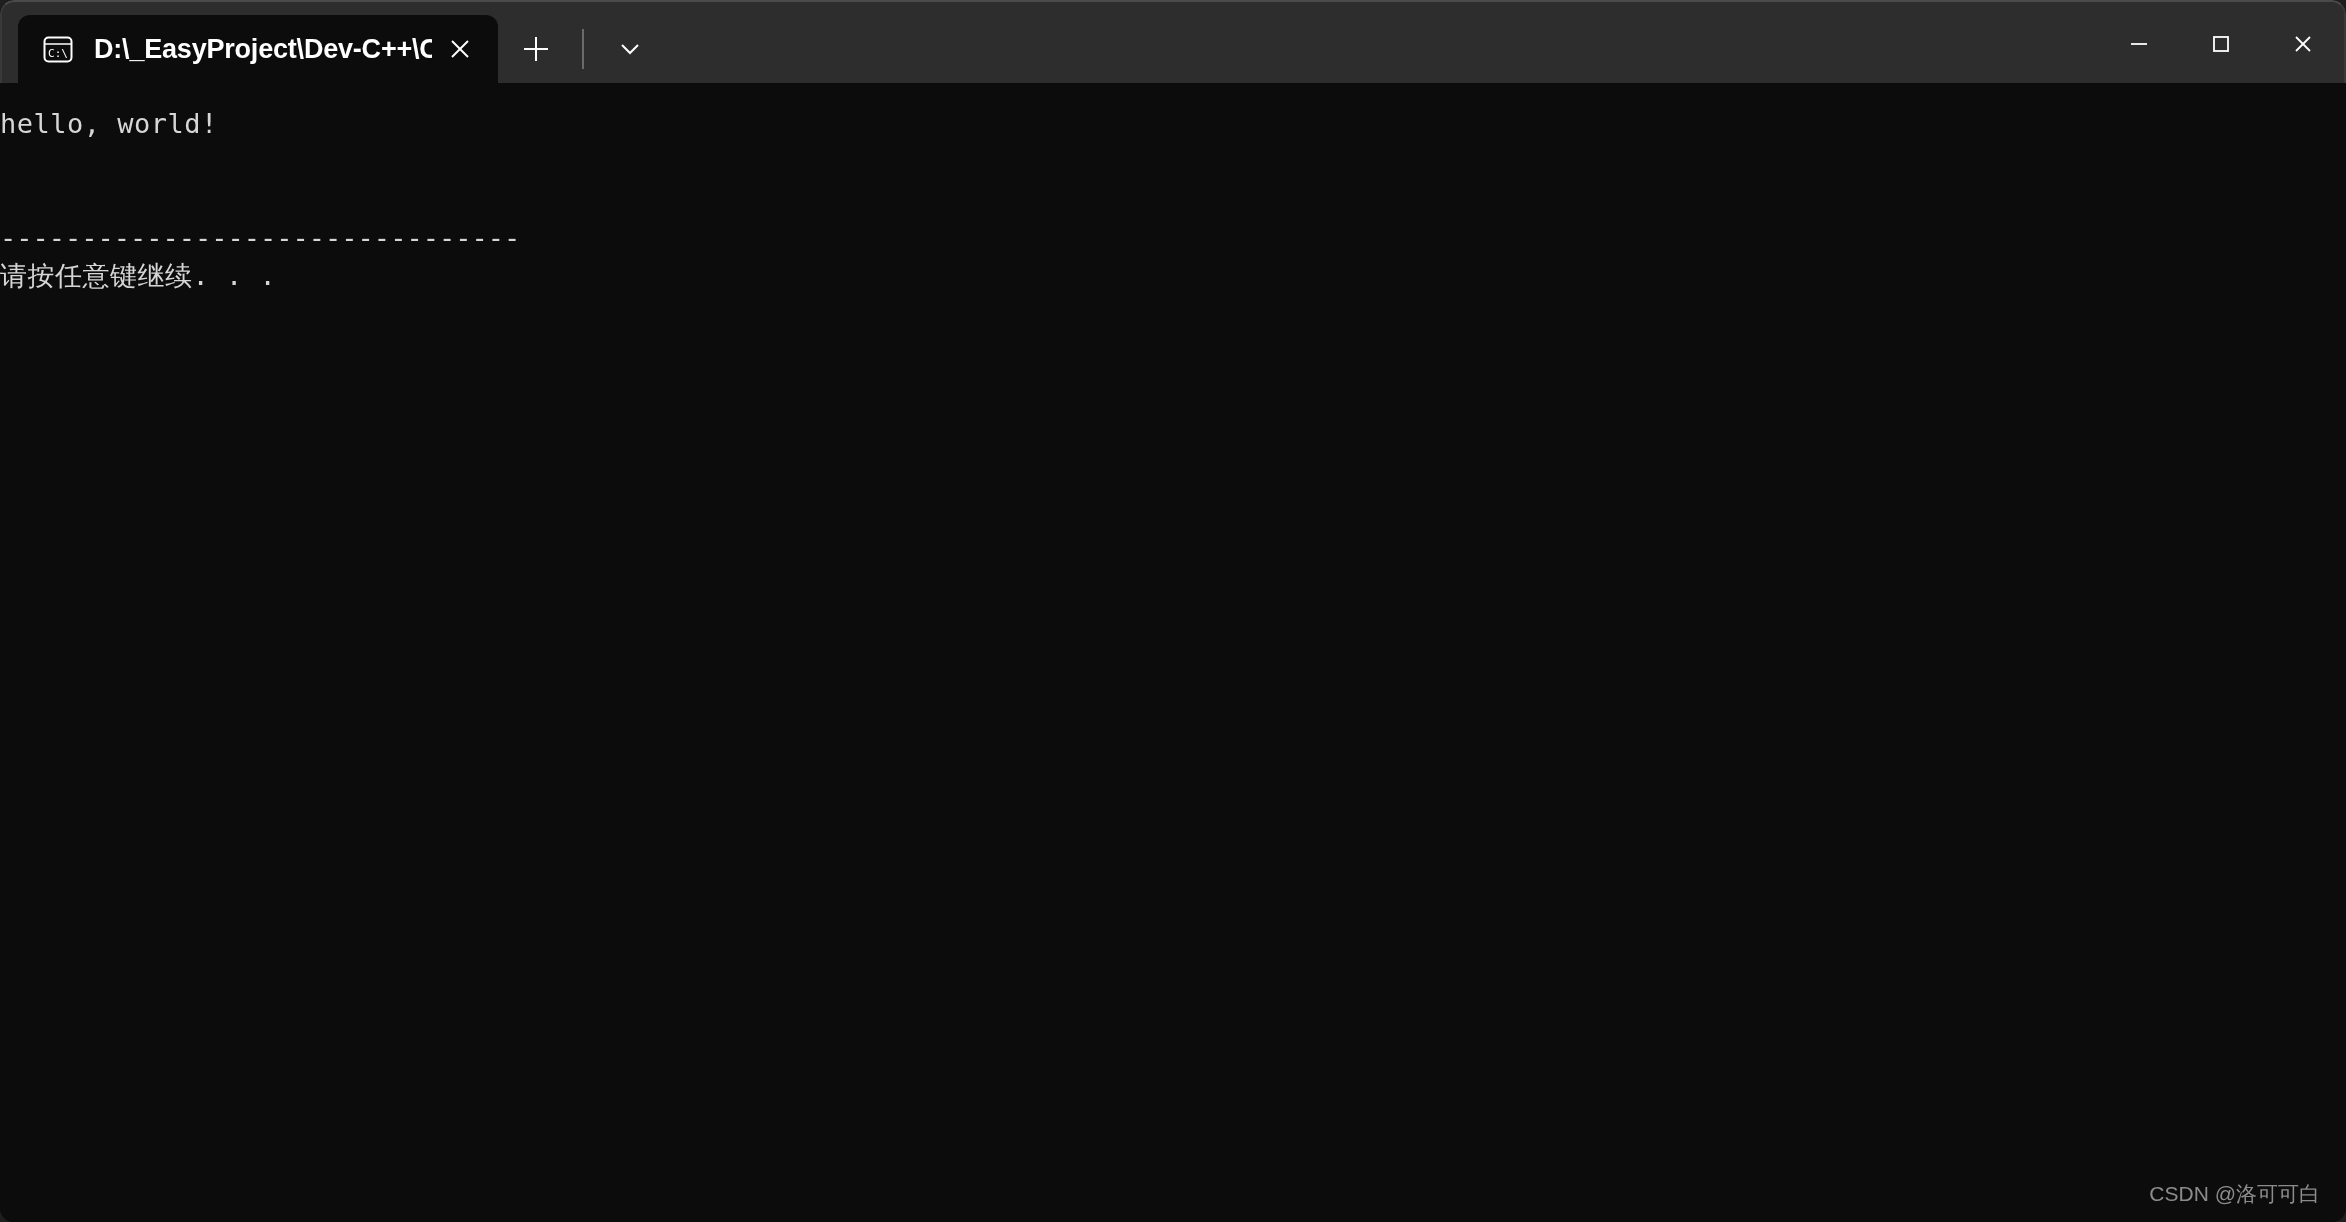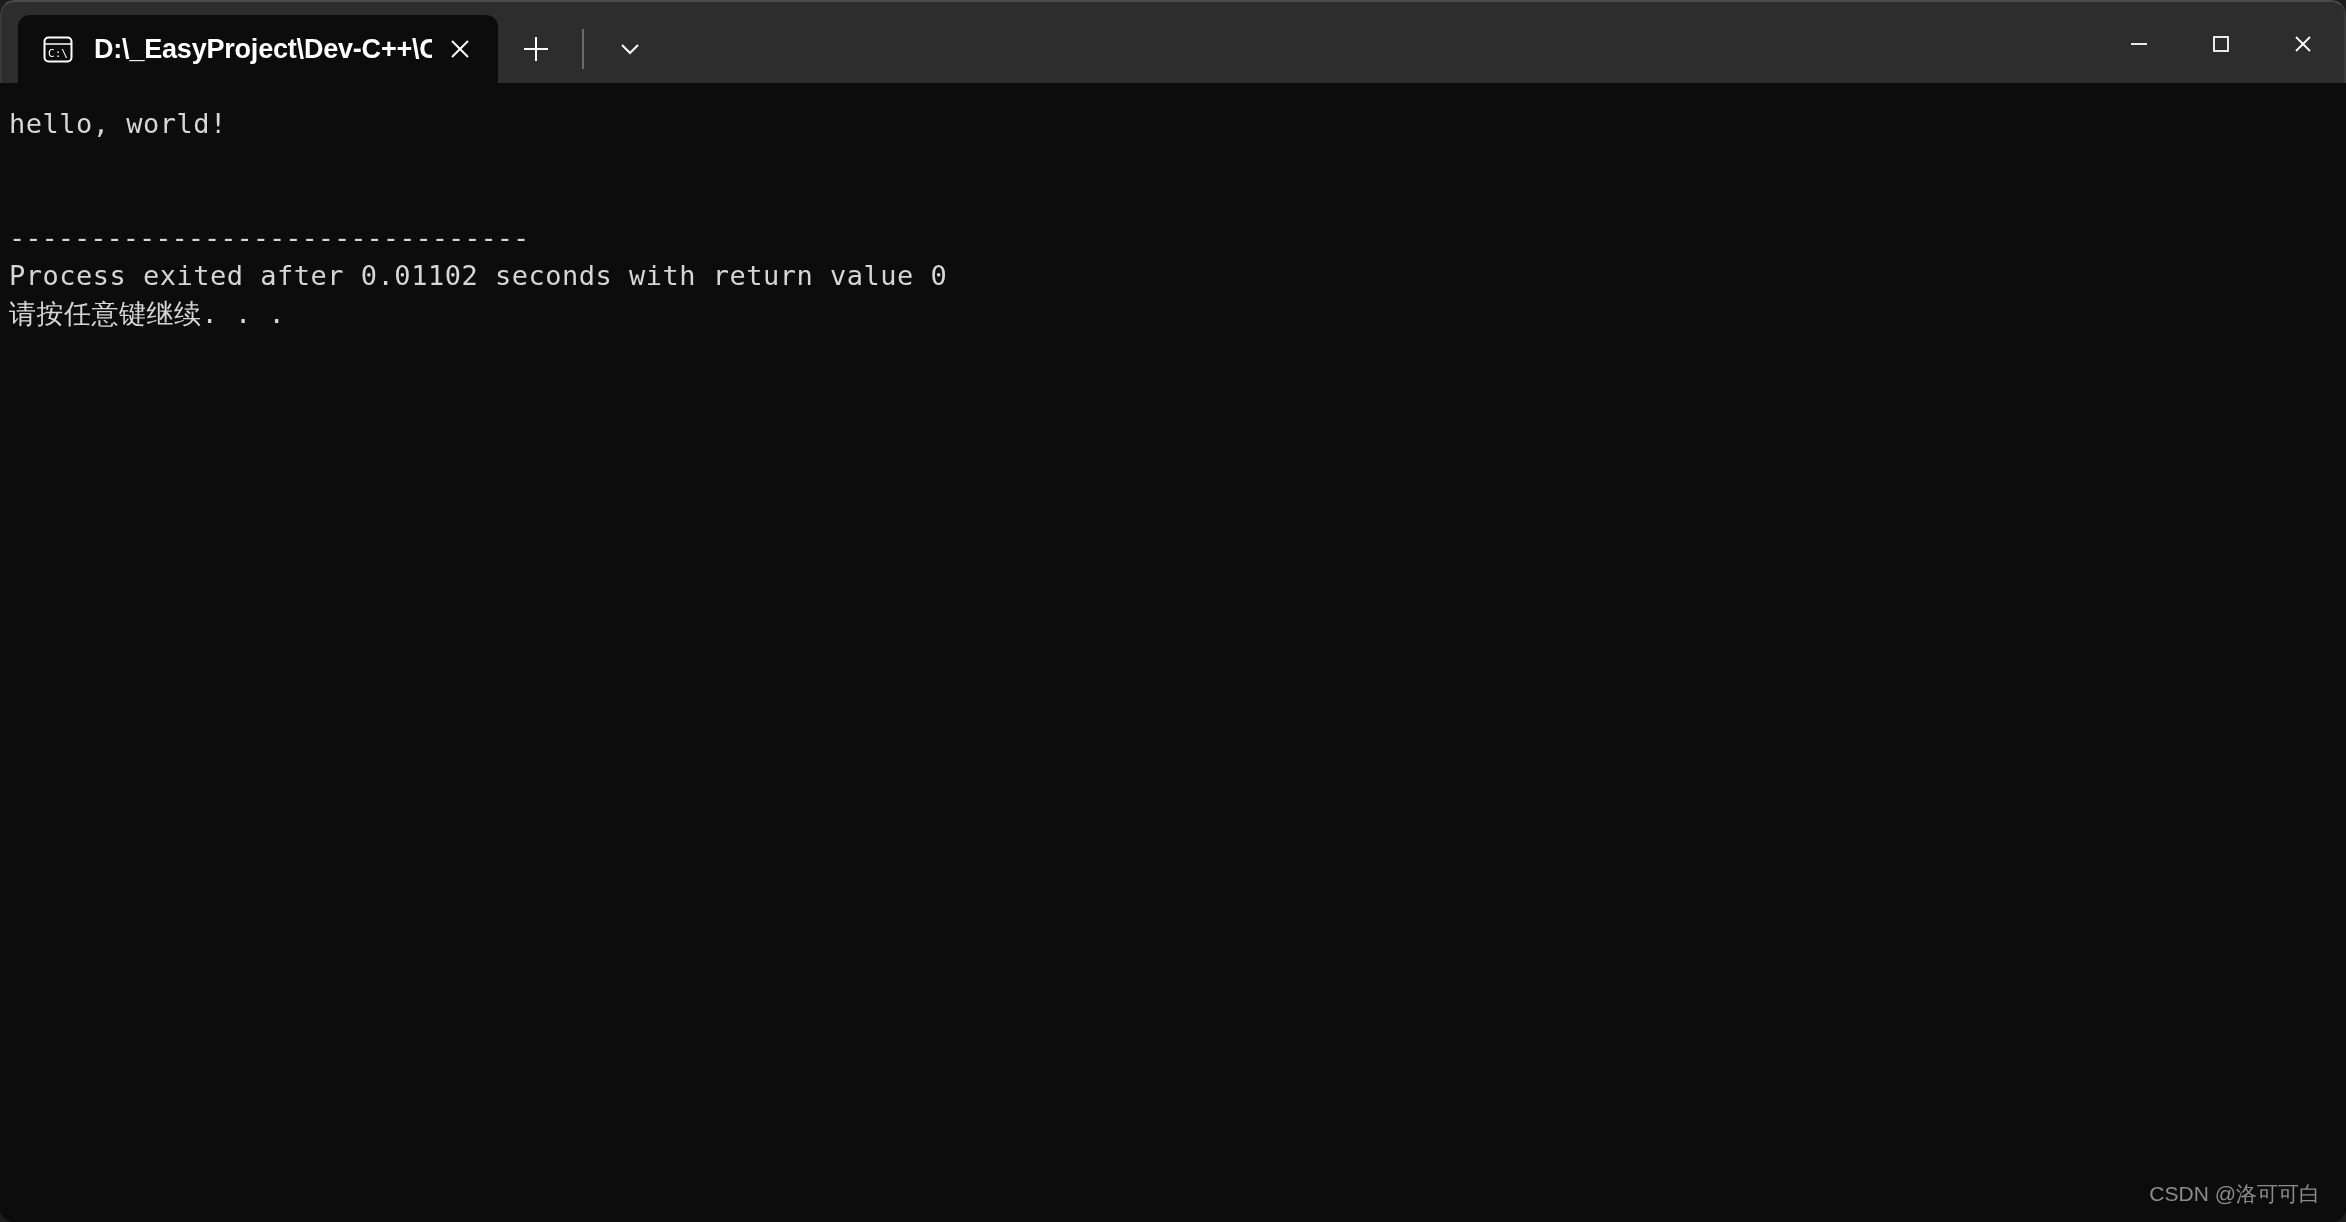--- a/index.html
+++ b/index.html
@@ -131,21 +131,21 @@
   }
 
   
   #terminal {
     position: absolute;
     left: 0;
     top: 83px;
     right: 0;
     bottom: 0;
     background: #0c0c0c;
-    padding: 22px 0 0 9px;
+    padding: 22px 0 0 0;
     box-sizing: border-box;
     border-radius: 0 0 14px 14px;
   }
 
   .term-line {
     font-family: "DejaVu Sans Mono", "Liberation Mono", monospace;
     font-size: 27px;
     line-height: 38px;
     color: #d6d6d6;
     white-space: pre;
@@ -234,19 +234,18 @@
       </div>
     </div>
 
   </div>
 
   <div id="terminal">
     <div class="term-line">hello, world!</div>
     <div class="term-line term-blank"></div>
     <div class="term-line term-blank"></div>
     <div class="term-line sep">--------------------------------</div>
-    <div class="term-line">Process exited after 0.01102 seconds with return value 0</div>
     <div class="term-line">请按任意键继续. . .</div>
   </div>
 
   <div id="watermark">CSDN @洛可可白</div>
 
 </div>
 
 </body></html>

